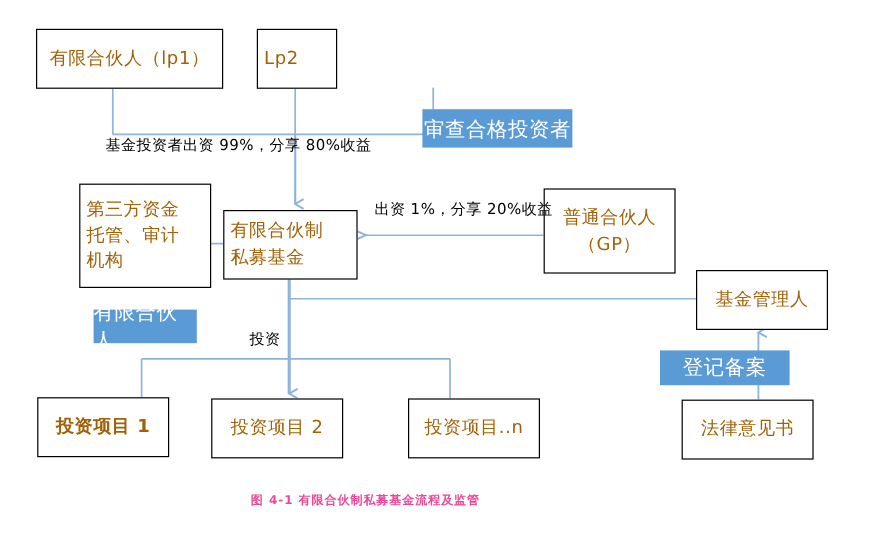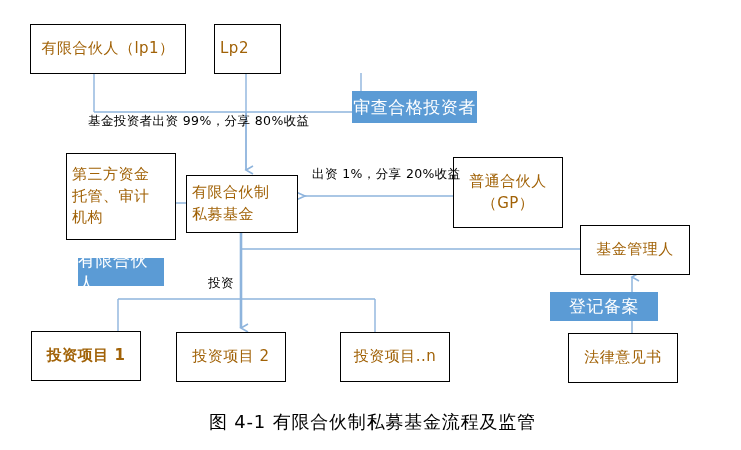--- a/index.html
+++ b/index.html
@@ -59,23 +59,23 @@
   .edge-label {
     position: absolute;
     color: #000000;
     font-size: 12.5px;
     letter-spacing: 0.4px;
     white-space: nowrap;
     background: transparent;
   }
   .caption {
     position: absolute;
-    color: #000000;
-    font-size: 18px;
-    font-weight: normal;
+    color: #ec4899;
+    font-size: 10px;
+    font-weight: bold;
     letter-spacing: 0.8px;
     white-space: nowrap;
   }
   .squiggle {
     display: inline-block;
     position: relative;
   }
   .squiggle::after {
     content: "";
     position: absolute;

